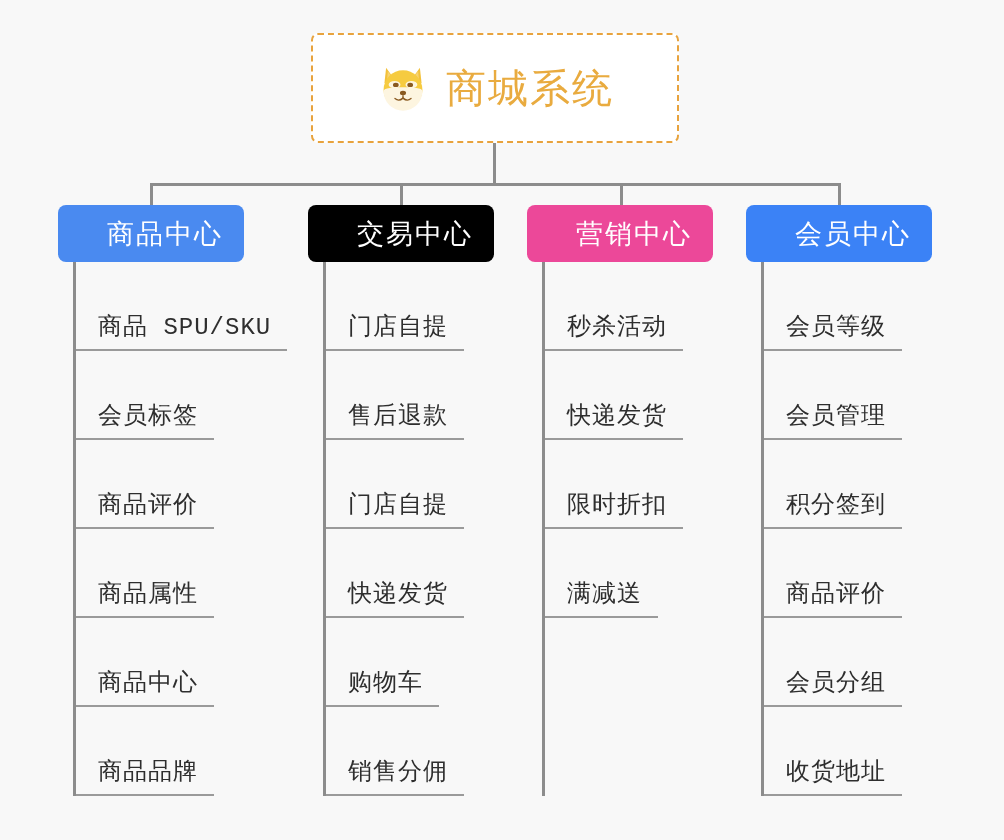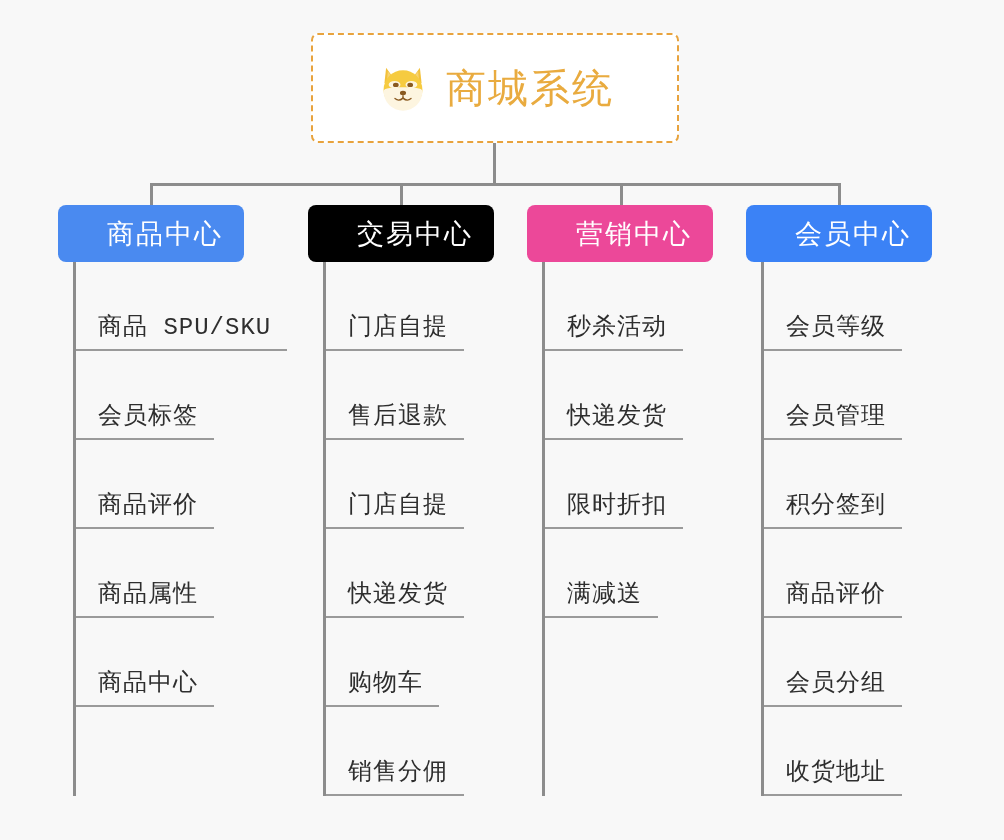--- a/index.html
+++ b/index.html
@@ -155,20 +155,23 @@
         </div>
       <div class="leaf">
           <div class="leaf-inner"><span class="leaf-label">商品评价</span></div>
         </div>
       <div class="leaf">
           <div class="leaf-inner"><span class="leaf-label">商品属性</span></div>
         </div>
       <div class="leaf">
           <div class="leaf-inner"><span class="leaf-label">商品中心</span></div>
         </div>
+      <div class="leaf">
+          <div class="leaf-inner"><span class="leaf-label">商品品牌</span></div>
+        </div>
     </div>
   </div>
 
   <div class="column" style="left:308px; width:220px;">
     <div class="cat-box" style="width:186px; background:#000000;">交易中心</div>
     <div class="leaf-list">
       <div class="spine" style="height:534px;"></div>
       <div class="leaf">
           <div class="leaf-inner"><span class="leaf-label">门店自提</span></div>
         </div>

